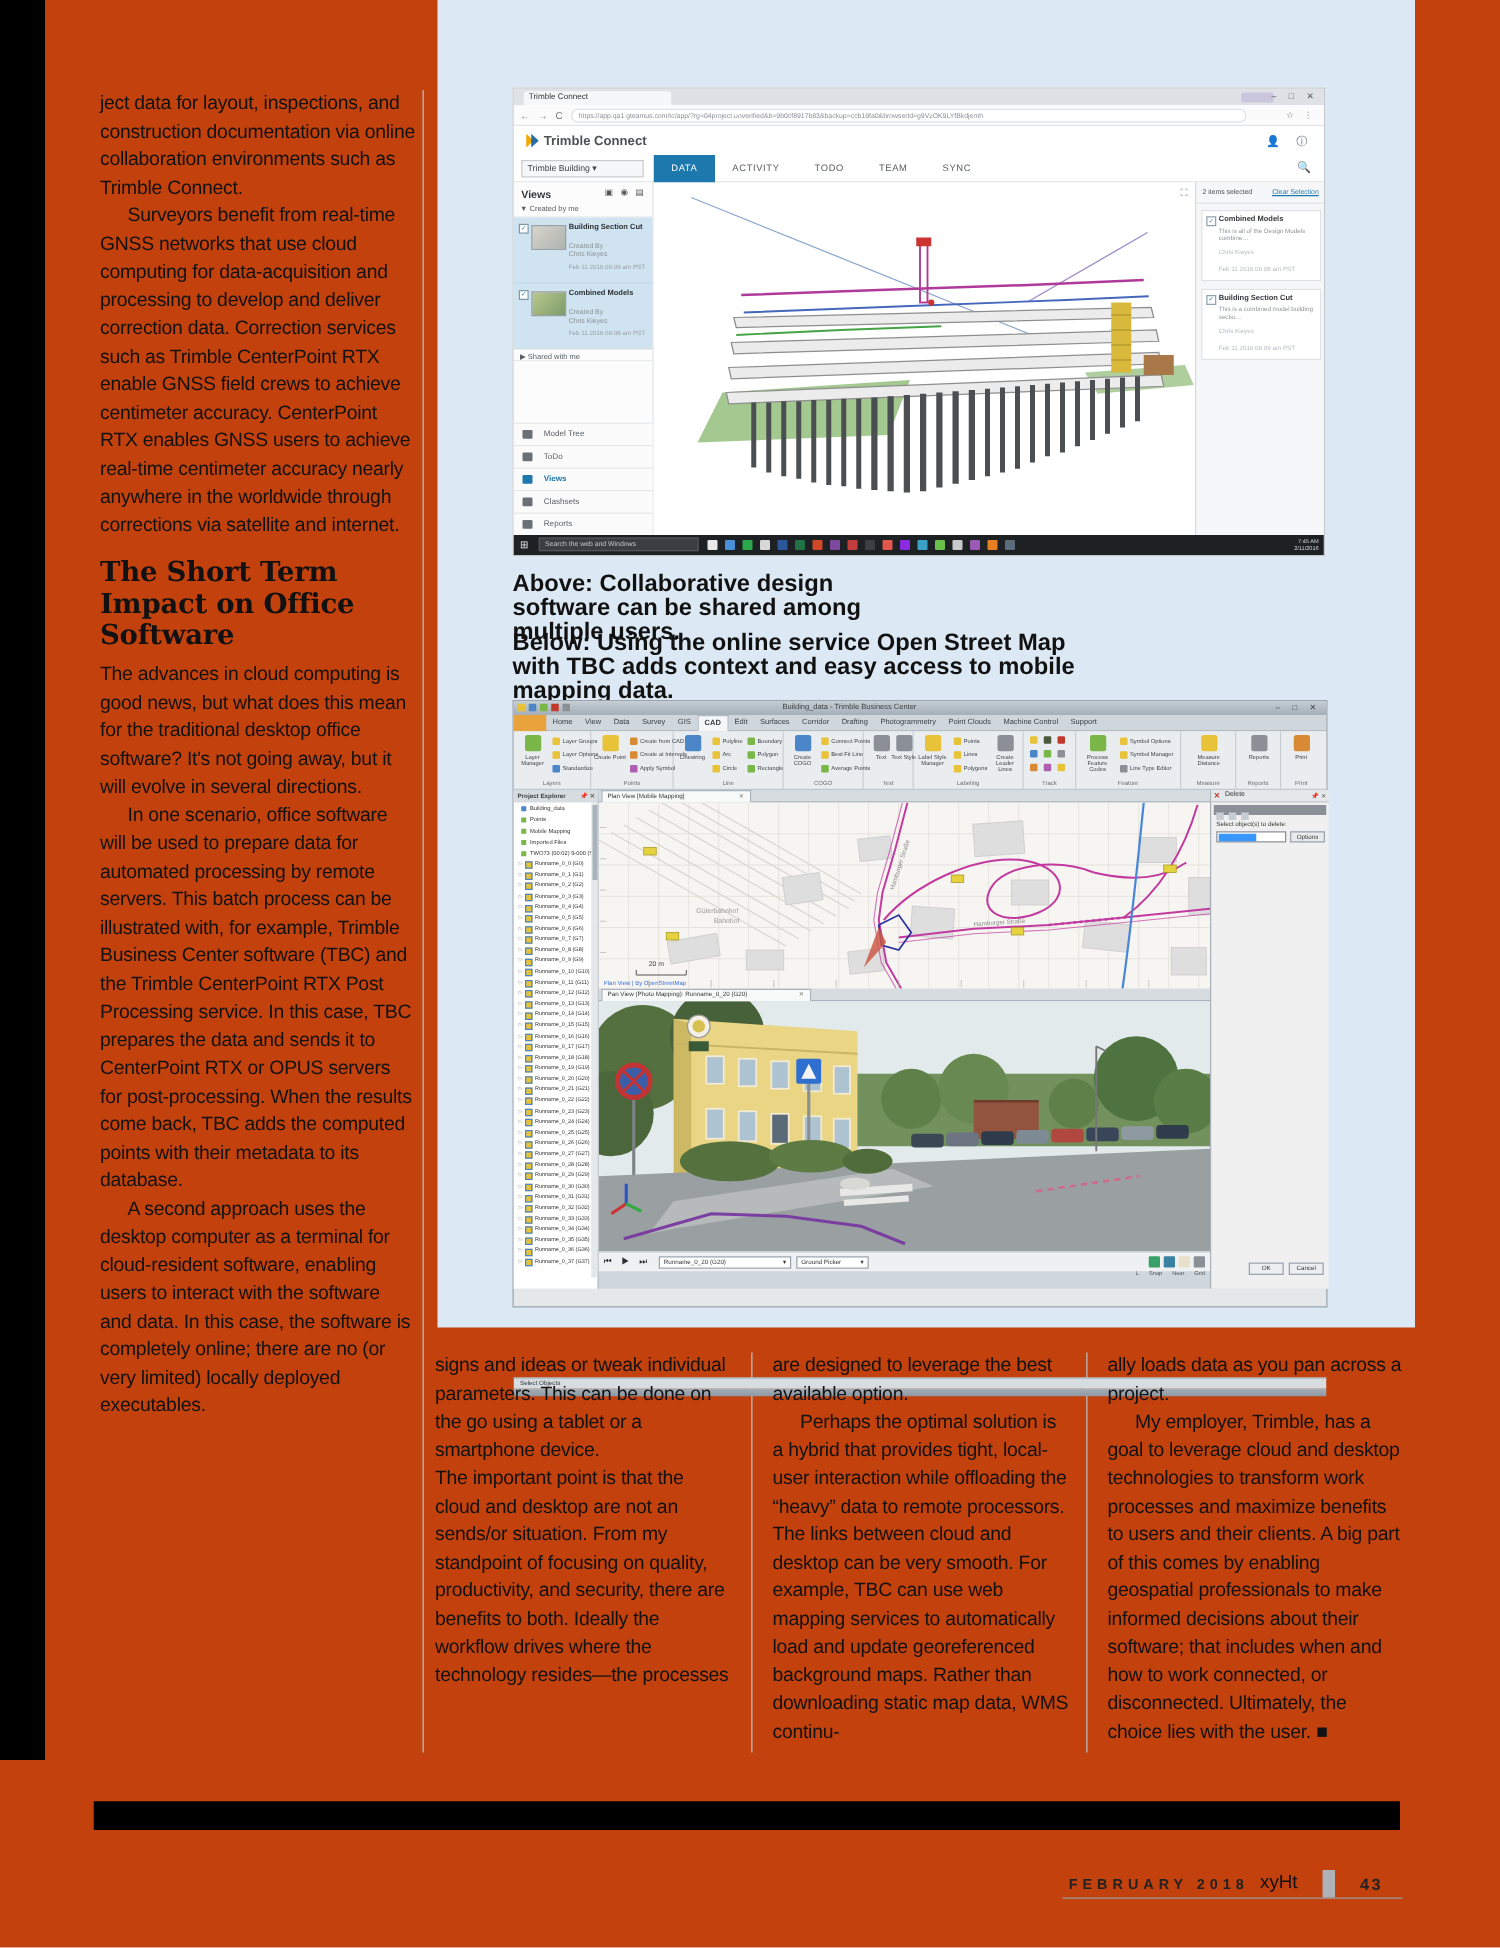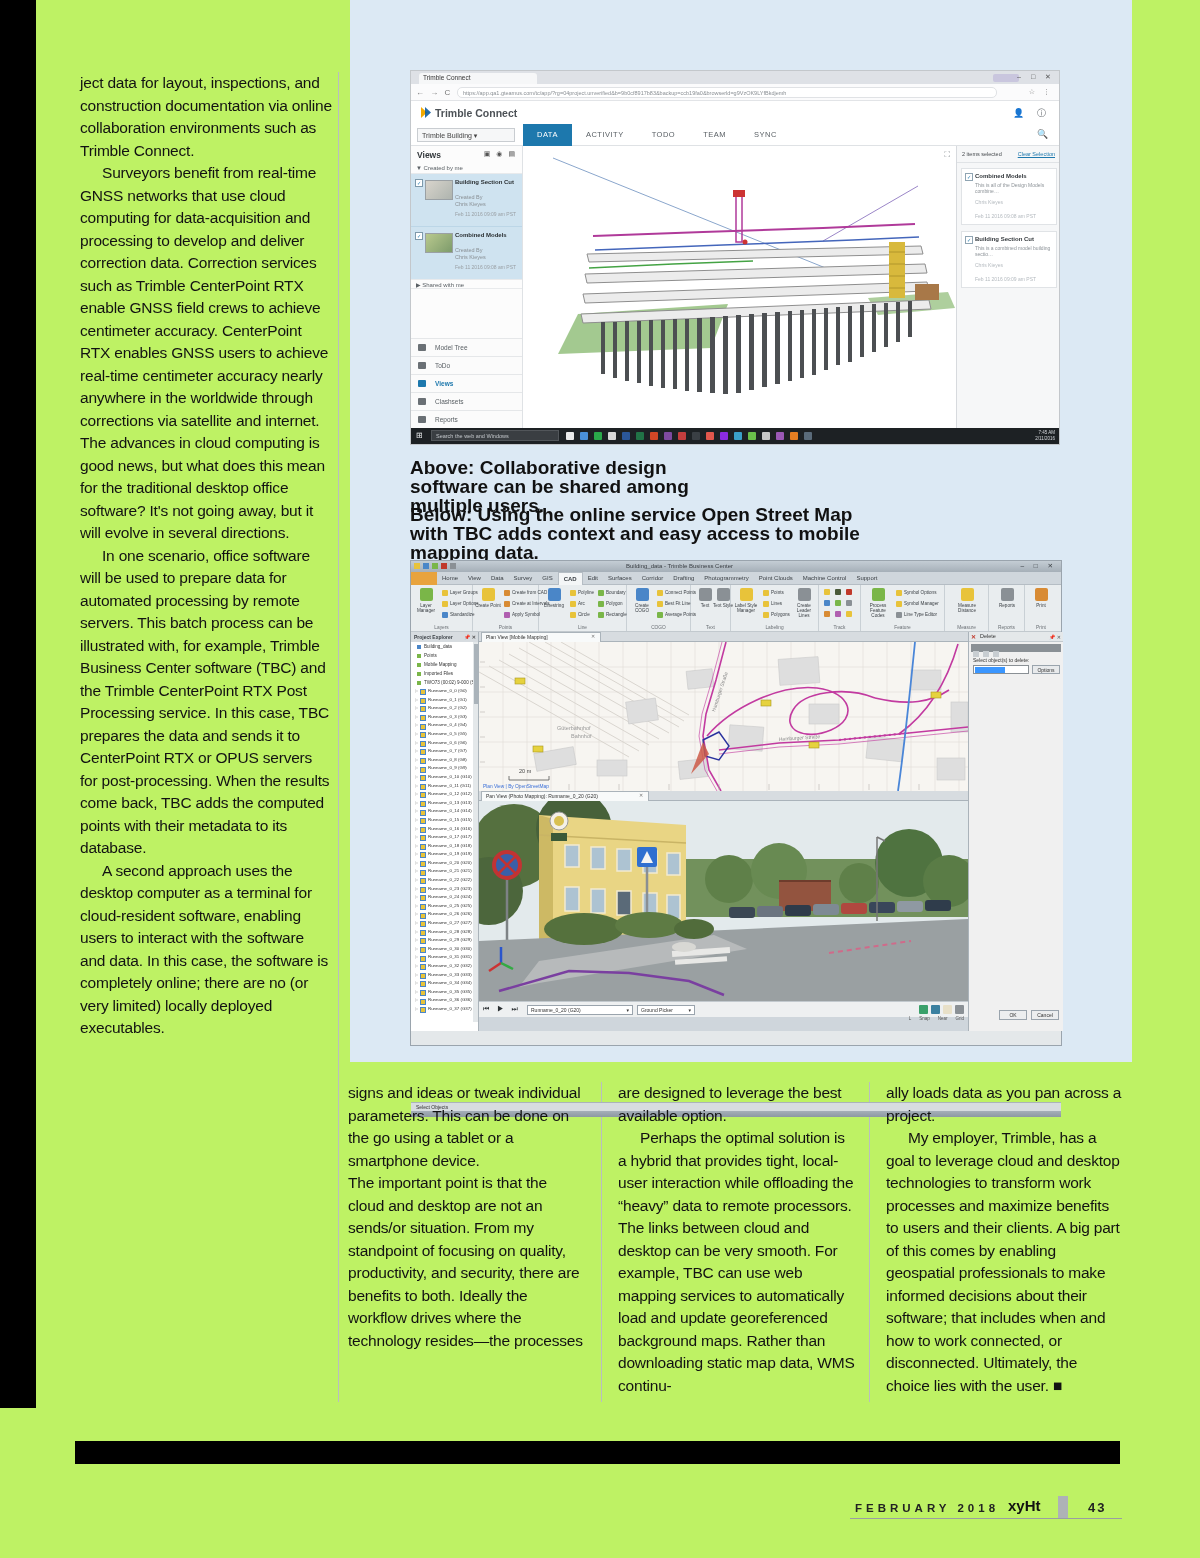--- a/index.html
+++ b/index.html
@@ -1,31 +1,31 @@
 <!DOCTYPE html>
 <html><head>
 <meta charset="utf-8">
 <style>
   html,body{margin:0;padding:0;background:#fff;}
-  #page{position:relative;width:1200px;height:1558px;background:#bef264;font-family:"Liberation Sans",sans-serif;overflow:hidden;}
+  #page{position:relative;width:1200px;height:1558px;background:#c2410c;font-family:"Liberation Sans",sans-serif;overflow:hidden;}
   .ab{position:absolute;}
   
   .black-edge{left:0;top:0;width:36px;height:1408px;background:#000;}
   .blue-panel{left:350px;top:0;width:782px;height:1062px;background:#dce9f4;}
   .vrule{width:1px;background:#b9bdc1;}
   .body-text{font-size:15.5px;line-height:22.5px;color:#121212;letter-spacing:-0.2px;}
   .body-text p{margin:0;}
   .body-text p.ind{text-indent:22px;}
   .serif-head{font-family:"DejaVu Serif",serif;font-weight:bold;color:#111;}
   .caption{font-family:Liberation Sans, sans-serif;font-weight:bold;font-size:19px;line-height:19px;color:#111;}
   .black-band{left:75px;top:1441px;width:1045px;height:23px;background:#000;}
   .footer{left:850px;top:1496px;width:272px;height:40px;}
   .footer-line{left:0px;top:22px;width:272px;height:1px;background:#9a9ea2;}
   .footer-date{left:5px;top:6px;font-size:11.5px;font-weight:bold;letter-spacing:4px;color:#222;}
-  .footer-brand{left:158px;top:1px;font-size:15px;font-weight:bold;color:#111;}
+  .footer-brand{left:158px;top:1px;font-size:15px;font-weight:normal;color:#111;}
   .footer-box{left:208px;top:0px;width:10px;height:22px;background:#aeb2b6;}
   .footer-page{left:238px;top:4px;font-size:13px;font-weight:bold;letter-spacing:2px;color:#222;}
   
   #shot1{left:410px;top:70px;width:650px;height:375px;background:#fff;border:1px solid #c3c7cb;box-sizing:border-box;}
   .s1-tabstrip{left:0;top:0;width:648px;height:13px;background:#dee1e6;}
   .s1-tab{left:8px;top:2px;width:118px;height:11px;background:#f6f7f8;border-radius:3px 3px 0 0;font-size:6.5px;color:#333;padding:1px 4px;box-sizing:border-box;}
   .s1-chip{right:40px;top:3px;width:26px;height:8px;background:#c9c6de;border-radius:2px;}
   .s1-winbtn{right:4px;top:2px;font-size:7px;color:#555;letter-spacing:4px;}
   .s1-urlrow{left:0;top:13px;width:648px;height:17px;background:#fbfbfc;border-bottom:1px solid #e2e4e7;box-sizing:border-box;}
   .s1-navbtns{left:5px;top:4px;font-size:8px;color:#777;letter-spacing:2px;}
@@ -145,20 +145,21 @@
 
   <div class="ab black-edge"></div>
   <div class="ab blue-panel"></div>
   <div class="ab vrule" style="left:338px;top:72px;height:1330px;"></div>
   <div class="ab vrule" style="left:601px;top:1082px;height:320px;"></div>
   <div class="ab vrule" style="left:869px;top:1082px;height:320px;"></div>
 
   <div class="ab body-text" style="left:80px;top:72px;width:252px;">
     <p>ject data for layout, inspections, and construction documentation via online collaboration environments such as Trimble Connect.</p>
     <p class="ind">Surveyors benefit from real-time GNSS networks that use cloud computing for data-acquisition and processing to develop and deliver correction data. Correction services such as Trimble CenterPoint RTX enable GNSS field crews to achieve centimeter accuracy. CenterPoint RTX enables GNSS users to achieve real-time centimeter accuracy nearly anywhere in the worldwide through corrections via satellite and internet.</p>
+    <h2 class="serif-head" style="font-size:22px;line-height:25px;margin:14px 0 8px 0;">The Short Term Impact on Office Software</h2>
     <p>The advances in cloud computing is good news, but what does this mean for the traditional desktop office software? It's not going away, but it will evolve in several directions.</p>
     <p class="ind">In one scenario, office software will be used to prepare data for automated processing by remote servers. This batch process can be illustrated with, for example, Trimble Business Center software (TBC) and the Trimble CenterPoint RTX Post Processing service. In this case, TBC prepares the data and sends it to CenterPoint RTX or OPUS servers for post-processing. When the results come back, TBC adds the computed points with their metadata to its database.</p>
     <p class="ind">A second approach uses the desktop computer as a terminal for cloud-resident software, enabling users to interact with the software and data. In this case, the software is completely online; there are no (or very limited) locally deployed executables.</p>
   </div>
 
   <div class="ab caption" style="left:410px;top:458px;width:330px;">Above: Collaborative design software can be shared among multiple users.</div>
   <div class="ab caption" style="left:410px;top:505px;width:480px;">Below: Using the online service Open Street Map with TBC adds context and easy access to mobile mapping data.</div>
 
   <div class="ab" id="shot1">
     <div class="ab s1-tabstrip">

